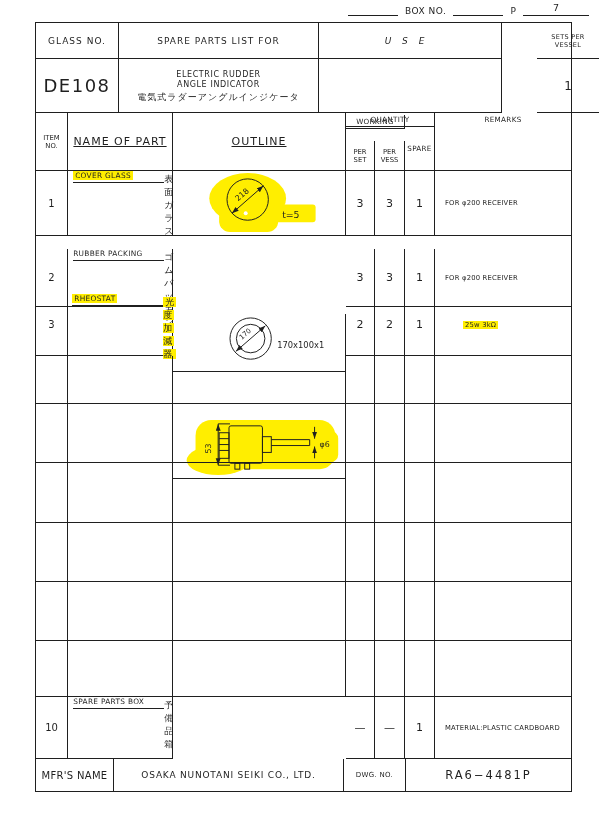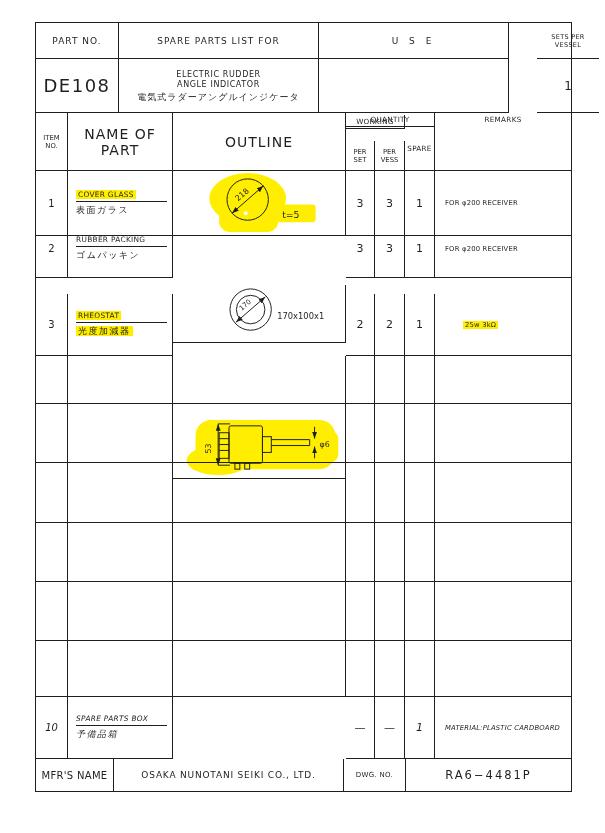--- a/index.html
+++ b/index.html
@@ -19,52 +19,52 @@
          border:1px solid var(--line); box-sizing:content-box; }
   .cell { position:absolute; box-sizing:border-box;
           border-right:1px solid var(--line); border-bottom:1px solid var(--line);
           display:flex; align-items:center; justify-content:center; text-align:center; }
   .noR { border-right:none; } .noB { border-bottom:none; }
   .alignTop { align-items:flex-start; padding-top:2px; }
 
   
   .hA { top:0; height:36px; } .hB { top:36px; height:54px; }
   .colA1 { left:0; width:83px; } .colA2 { left:83px; width:200px; }
-  .colA3 { left:283px; width:190px; } .colA4 { left:501px; width:62px; }
+  .colA3 { left:276px; width:190px;font-style:italic; } .colA4 { left:501px; width:62px; }
   .lbl-ship { font-size:9px; letter-spacing:1px; }
   .lbl-list { font-size:9px; letter-spacing:1px; }
   .lbl-use { font-size:9px; letter-spacing:4px; }
   .lbl-sets { font-size:6.5px; line-height:8px; letter-spacing:0.3px; }
   .val-ship { font-size:18px; letter-spacing:1.5px; }
   .equip { font-size:8px; line-height:10px; letter-spacing:0.6px; }
   .equip .jp { font-size:9px; letter-spacing:1px; padding-top:2px; }
   .val-sets { font-size:12px; }
 
   
   .ch { top:90px; height:58px; }
   .ci { left:0; width:32px; } .cn { left:32px; width:105px; } .co { left:137px; width:173px; }
   .cps { left:310px; width:29px; } .cpv { left:339px; width:30px; }
   .csp { left:369px; width:30px; } .crm { left:399px; width:136px; }
   .ch-qty { left:310px; top:90px; width:89px; height:14px; }
   .ch-working { left:310px; top:92px; width:59px; height:14px; }
   .ch-perset { left:310px; top:118px; width:29px; height:30px; }
   .ch-pervess { left:339px; top:118px; width:30px; height:30px; }
   .ch-spare { left:369px; top:104px; width:30px; height:44px; }
   .h2l { font-size:6.8px; line-height:8px; }
-  .lbl-col { font-size:14px; letter-spacing:1px; }
+  .lbl-col { font-size:11px; letter-spacing:1px;text-decoration:underline; }
   .lbl-sub { font-size:7.2px; letter-spacing:0.3px; }
 
   
-  .r1 { top:148px; height:65px; } .r2 { top:197px; height:58px; } .r3 { top:271px; height:62px; }
+  .r1 { top:148px; height:65px; } .r2 { top:226px; height:58px; } .r3 { top:271px; height:62px; }
   .e1 { top:333px; height:48px; } .e2 { top:381px; height:59px; } .e3 { top:440px; height:60px; }
   .e4 { top:500px; height:59px; } .e5 { top:559px; height:59px; } .e6 { top:618px; height:56px; }
-  .r10 { top:674px; height:62px;font-style:italic; }
+  .r10 { top:674px; height:62px; }
   .itemno { font-size:10px; }
   .qty { font-size:11px; }
-  .namecell { flex-direction:column; align-items:flex-start; justify-content:center;
+  .namecell { align-items:flex-start; justify-content:center;
               padding-left:8px; text-align:left; }
   .name-en { font-size:7.4px; letter-spacing:0.3px; border-bottom:1px solid var(--line);
              padding:0 3px 2px 0; min-width:88px; }
   .name-jp { font-size:9px; letter-spacing:1.5px; padding-top:2px; }
   .rm { justify-content:flex-start; padding-left:10px; text-align:right; font-size:6.8px;
         letter-spacing:0.2px; }
   .hl { background:var(--hl); padding:0 2px; }
   .rm-center { margin-left:18px; }
   .outcell { position:relative; }
   .draw { position:absolute; left:0; top:0; width:100%; height:100%; }
@@ -74,24 +74,31 @@
   .f1 { left:0; width:78px; font-size:10px; letter-spacing:0.3px; }
   .f2 { left:78px; width:230px; font-size:9px; letter-spacing:0.8px; }
   .f3 { left:308px; width:62px; font-size:7px; letter-spacing:0.3px; }
   .f4 { left:370px; width:165px; font-size:11.5px; letter-spacing:2px; }
 </style>
 </head>
 <body>
 
 <div class="sheet">
 
+  <div class="topbar">
+    <span class="uline u50"></span>
+    <span>BOX NO.</span>
+    <span class="uline u50"></span>
+    <span>P</span>
+    <span class="uline u68">7</span>
+  </div>
 
   <div class="tbl">
 
-    <div class="cell hA colA1 lbl-ship">PART NO.</div>
+    <div class="cell hA colA1 lbl-ship">GLASS NO.</div>
     <div class="cell hA colA2 lbl-list">SPARE PARTS LIST FOR</div>
     <div class="cell hA colA3 lbl-use">U S E</div>
     <div class="cell hA colA4 noR lbl-sets">
       <div>
         <div>SETS PER</div>
         <div>VESSEL</div>
       </div>
     </div>
 
     <div class="cell hB colA1 val-ship">DE108</div>

